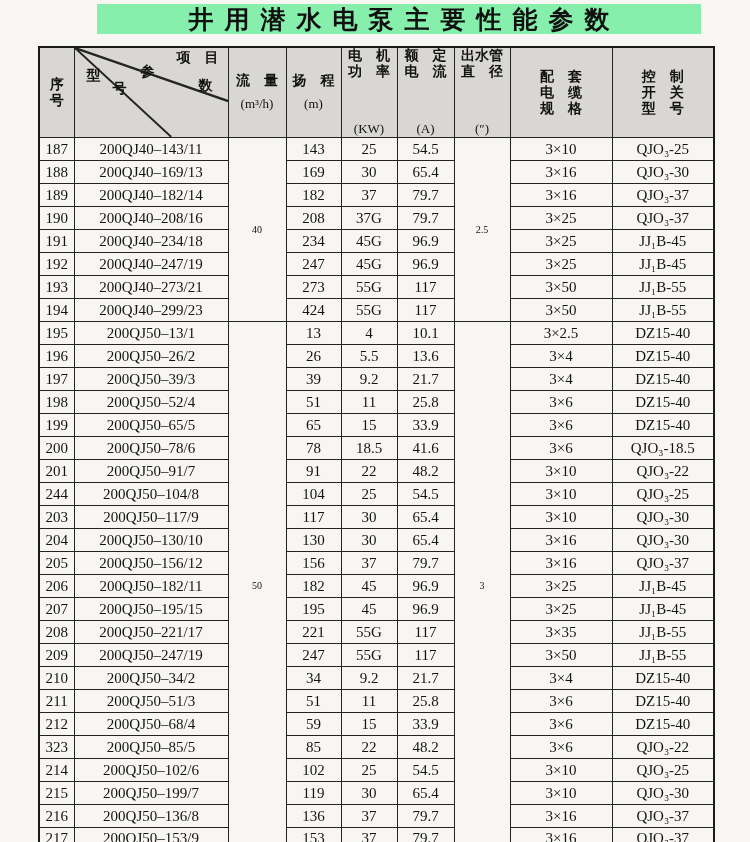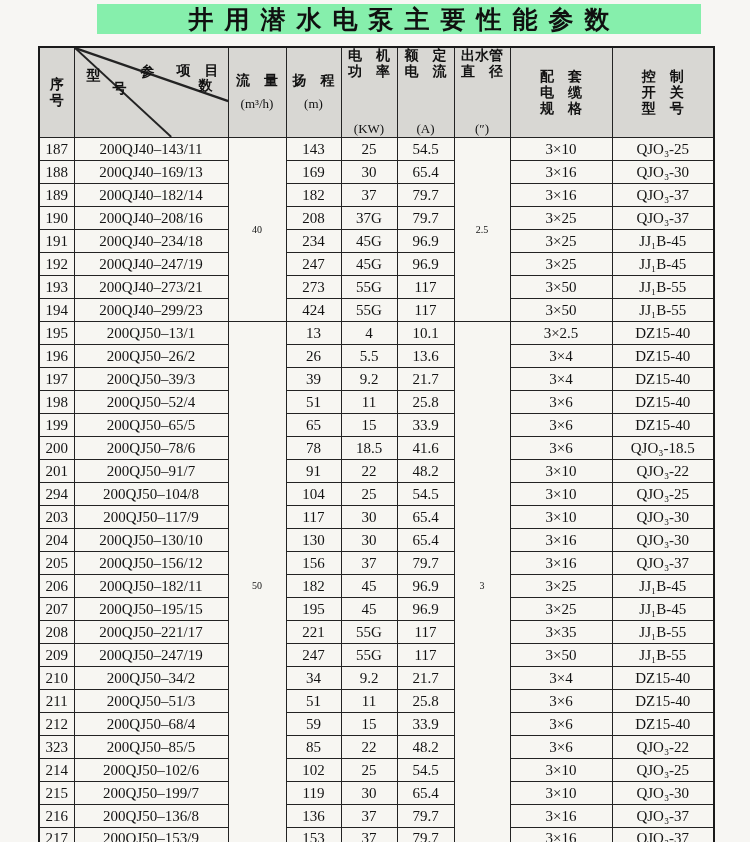--- a/index.html
+++ b/index.html
@@ -44,21 +44,21 @@
   }
   thead .unit {
     font-weight: normal; font-size: 13px; letter-spacing: 0;
     font-family: "Liberation Serif", "DejaVu Serif", serif;
     margin-top: 41px;
   }
   thead .unit-gap { margin-top: 7px; }
   th.diagonal-cell { position: relative; padding: 0; }
   .diag-svg { position: absolute; left: 0; top: 0; width: 100%; height: 100%; display: block; }
   .diag-label { position: absolute; font-size: 14px; font-weight: bold; line-height: 14px; white-space: nowrap; }
-  .d-item  { top: 3px;  right: 9px; margin-top: 13px; }
+  .d-item  { top: 3px;  right: 9px; }
   .d-can   { left: 66px; top: 17px; }
   .d-shu   { left: 124px; top: 31px; }
   .d-xing  { left: 12px; top: 21px; }
   .d-hao   { left: 38px; top: 34px; }
   tbody td {
     font-size: 15px; background: #f7f6f2; color: #131313;
     white-space: nowrap;
   }
   td.cell-model { text-align: left; padding-left: 15px; }
   td.cell-merged { font-size: 10px; margin-top: 43px; }
@@ -268,21 +268,21 @@
       <tr>
         <td class="cell-seq">201</td>
         <td class="cell-model">200QJ50–91/7</td>
         <td class="cell-num">91</td>
         <td class="cell-num">22</td>
         <td class="cell-num">48.2</td>
         <td class="cell-num">3×10</td>
         <td class="cell-num">QJO₃-22</td>
       </tr>
       <tr>
-        <td class="cell-seq">294</td>
+        <td class="cell-seq">244</td>
         <td class="cell-model">200QJ50–104/8</td>
         <td class="cell-num">104</td>
         <td class="cell-num">25</td>
         <td class="cell-num">54.5</td>
         <td class="cell-num">3×10</td>
         <td class="cell-num">QJO₃-25</td>
       </tr>
       <tr>
         <td class="cell-seq">203</td>
         <td class="cell-model">200QJ50–117/9</td>

